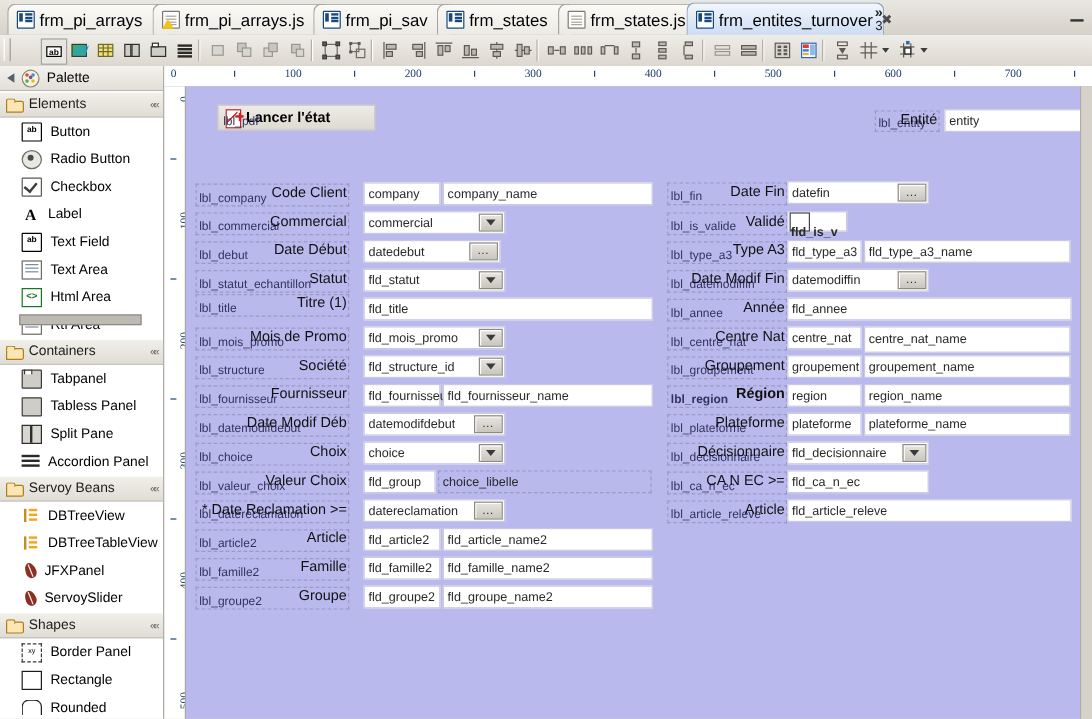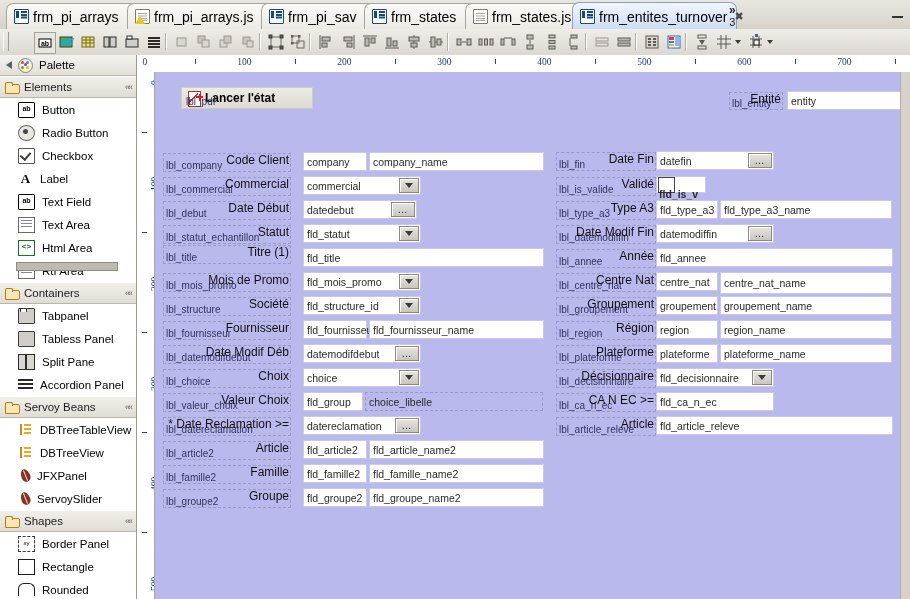--- a/index.html
+++ b/index.html
@@ -525,25 +525,25 @@
           <div class="pico g-accord"></div>
           <div class="plabel">Accordion Panel</div>
         </div>
         <div class="grp">
           <div class="folder"></div>
           <div class="gname">Servoy Beans</div>
           <div class="chev">««</div>
         </div>
         <div class="pitem">
           <div class="pico g-tree"></div>
+          <div class="plabel">DBTreeView</div>
+        </div>
+        <div class="pitem">
+          <div class="pico g-tree"></div>
           <div class="plabel">DBTreeTableView</div>
-        </div>
-        <div class="pitem">
-          <div class="pico g-tree"></div>
-          <div class="plabel">DBTreeView</div>
         </div>
         <div class="pitem">
           <div class="pico g-bean"></div>
           <div class="plabel">JFXPanel</div>
         </div>
         <div class="pitem">
           <div class="pico g-bean"></div>
           <div class="plabel">ServoySlider</div>
         </div>
         <div class="grp">
@@ -816,21 +816,21 @@
         <div class="lbl" style="left:401px;top:225px;width:100px;height:19px;">
           <div class="ghost">lbl_groupement</div>
           <div class="cap">Groupement</div>
         </div>
         <div class="fld" style="left:501px;top:224px;width:62px;height:19px;">
           <span>groupement</span>
         </div>
         <div class="fld" style="left:565px;top:224px;width:172px;height:19px;">
           <span>groupement_name</span>
         </div>
-        <div class="lbl" style="left:401px;top:249px;width:100px;height:19px;">
+        <div class="lbl" style="left:401px;top:249px;width:100px;height:19px;font-weight:bold;">
           <div class="ghost">lbl_region</div>
           <div class="cap">Région</div>
         </div>
         <div class="fld" style="left:501px;top:248px;width:62px;height:19px;">
           <span>region</span>
         </div>
         <div class="fld" style="left:565px;top:248px;width:172px;height:19px;">
           <span>region_name</span>
         </div>
         <div class="lbl" style="left:401px;top:273px;width:100px;height:19px;">

